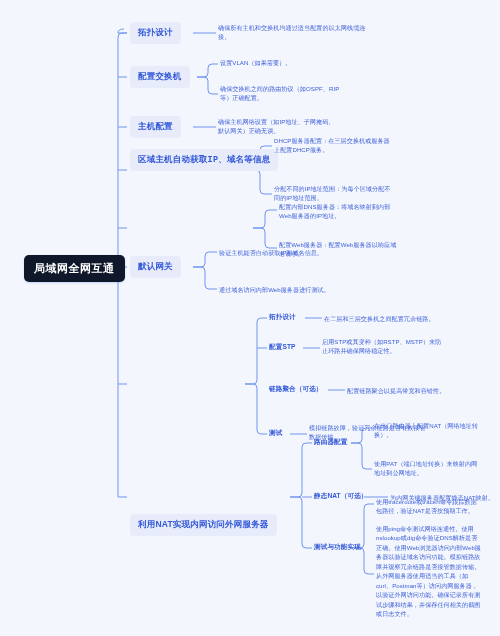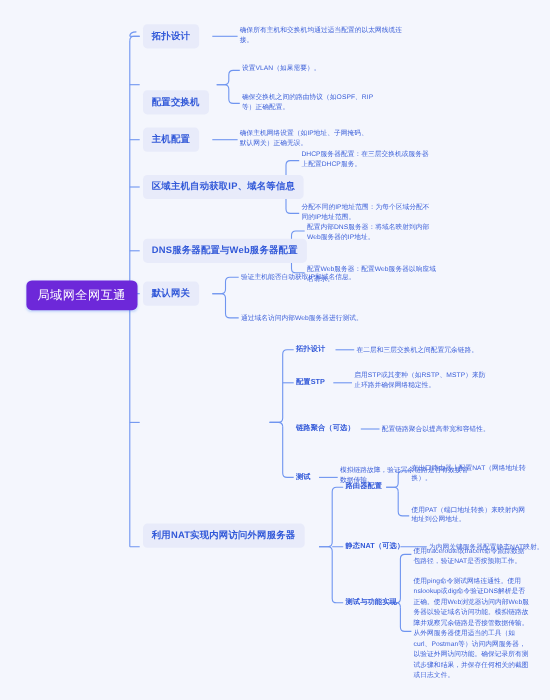--- a/index.html
+++ b/index.html
@@ -20,25 +20,25 @@
     width: 500px; height: 636px;
     pointer-events: none;
   }
   .node {
     position: absolute;
     display: flex;
     align-items: center;
     justify-content: center;
   }
   .root {
-    background: #6d28d9;
+    background: #0f172a;
     color: #ffffff;
     border-radius: 5px;
     font-size: 11px;
-    font-weight: normal;
+    font-weight: bold;
     letter-spacing: 0.5px;
     padding: 6px 10px;
     white-space: nowrap;
     box-shadow: 0 1px 2px rgba(59,127,245,0.25);
   }
   .lvl2 {
     background: #e8ebfa;
     color: #3158d8;
     border-radius: 4px;
     font-size: 8.5px;
@@ -139,53 +139,52 @@
       <path d="M364,552 L364,570 Q364,574 368,574 L374,574"></path>
       <path d="M354,548 L360,548 Q364,548 364,552"></path>
     </g>
   </svg>
 
   <div class="node root" style="left:24px; top:255px;">局域网全网互通</div>
 
   <div class="node lvl2" style="left:130px; top:22px;">拓扑设计</div>
   <div class="leaf wide" style="left:218px; top:23px;">确保所有主机和交换机均通过适当配置的以太网线缆连接。</div>
 
-  <div class="node lvl2" style="left:130px; top:66px;margin-top:16px;">配置交换机</div>
+  <div class="node lvl2" style="left:130px; top:66px;">配置交换机</div>
   <div class="leaf med" style="left:220px; top:58px;">设置VLAN（如果需要）。</div>
   <div class="leaf med" style="left:220px; top:84px;">确保交换机之间的路由协议（如OSPF、RIP等）正确配置。</div>
 
   <div class="node lvl2" style="left:130px; top:116px;text-align:center;">主机配置</div>
   <div class="leaf med" style="left:218px; top:117px;">确保主机网络设置（如IP地址、子网掩码、默认网关）正确无误。</div>
 
-  <div class="node lvl2" style="left:130px; top:159px;">区域主机自动获取IP、域名等信息</div>
+  <div class="node lvl2" style="left:130px; top:149px;font-family:Liberation Mono, monospace;">区域主机自动获取IP、域名等信息</div>
   <div class="leaf med" style="left:274px; top:136px;">DHCP服务器配置：在三层交换机或服务器上配置DHCP服务。</div>
   <div class="leaf med" style="left:274px; top:184px;">分配不同的IP地址范围：为每个区域分配不同的IP地址范围。</div>
 
-  <div class="node lvl2" style="left:130px; top:217px;">DNS服务器配置与Web服务器配置</div>
   <div class="leaf med" style="left:279px; top:202px;">配置内部DNS服务器：将域名映射到内部Web服务器的IP地址。</div>
   <div class="leaf med" style="left:279px; top:240px;">配置Web服务器：配置Web服务器以响应域名请求。</div>
 
   <div class="node lvl2" style="left:130px; top:256px;">默认网关</div>
   <div class="leaf wide" style="left:219px; top:248px;">验证主机能否自动获取IP和域名信息。</div>
   <div class="leaf wide" style="left:219px; top:285px;">通过域名访问内部Web服务器进行测试。</div>
 
 
   <div class="node lvl3" style="left:269px; top:313px;">拓扑设计</div>
   <div class="leaf med" style="left:324px; top:314px;">在二层和三层交换机之间配置冗余链路。</div>
 
   <div class="node lvl3" style="left:269px; top:343px;">配置STP</div>
   <div class="leaf med" style="left:322px; top:337px;">启用STP或其变种（如RSTP、MSTP）来防止环路并确保网络稳定性。</div>
 
   <div class="node lvl3" style="left:269px; top:385px;">链路聚合（可选）</div>
   <div class="leaf med" style="left:347px; top:386px;">配置链路聚合以提高带宽和容错性。</div>
 
   <div class="node lvl3" style="left:269px; top:429px;">测试</div>
   <div class="leaf med" style="left:309px; top:423px;">模拟链路故障，验证冗余链路是否有效接管数据传输。</div>
 
-  <div class="node lvl2" style="left:130px; top:476px;text-align:center;">利用NAT实现内网访问外网服务器</div>
+  <div class="node lvl2" style="left:130px; top:514px;text-align:center;">利用NAT实现内网访问外网服务器</div>
 
   <div class="node lvl3" style="left:314px; top:438px;">路由器配置</div>
   <div class="leaf nar" style="left:374px; top:421px;">在出口路由器上配置NAT（网络地址转换）。</div>
   <div class="leaf nar" style="left:374px; top:459px;">使用PAT（端口地址转换）来映射内网地址到公网地址。</div>
 
   <div class="node lvl3" style="left:314px; top:492px;">静态NAT（可选）</div>
   <div class="leaf nar" style="left:390px; top:493px;">为内网关键服务器配置静态NAT映射。</div>
 
   <div class="node lvl3" style="left:314px; top:543px;">测试与功能实现</div>
   <div class="leaf nar" style="left:376px; top:497px;">使用traceroute或tracert命令跟踪数据包路径，验证NAT是否按预期工作。</div>

